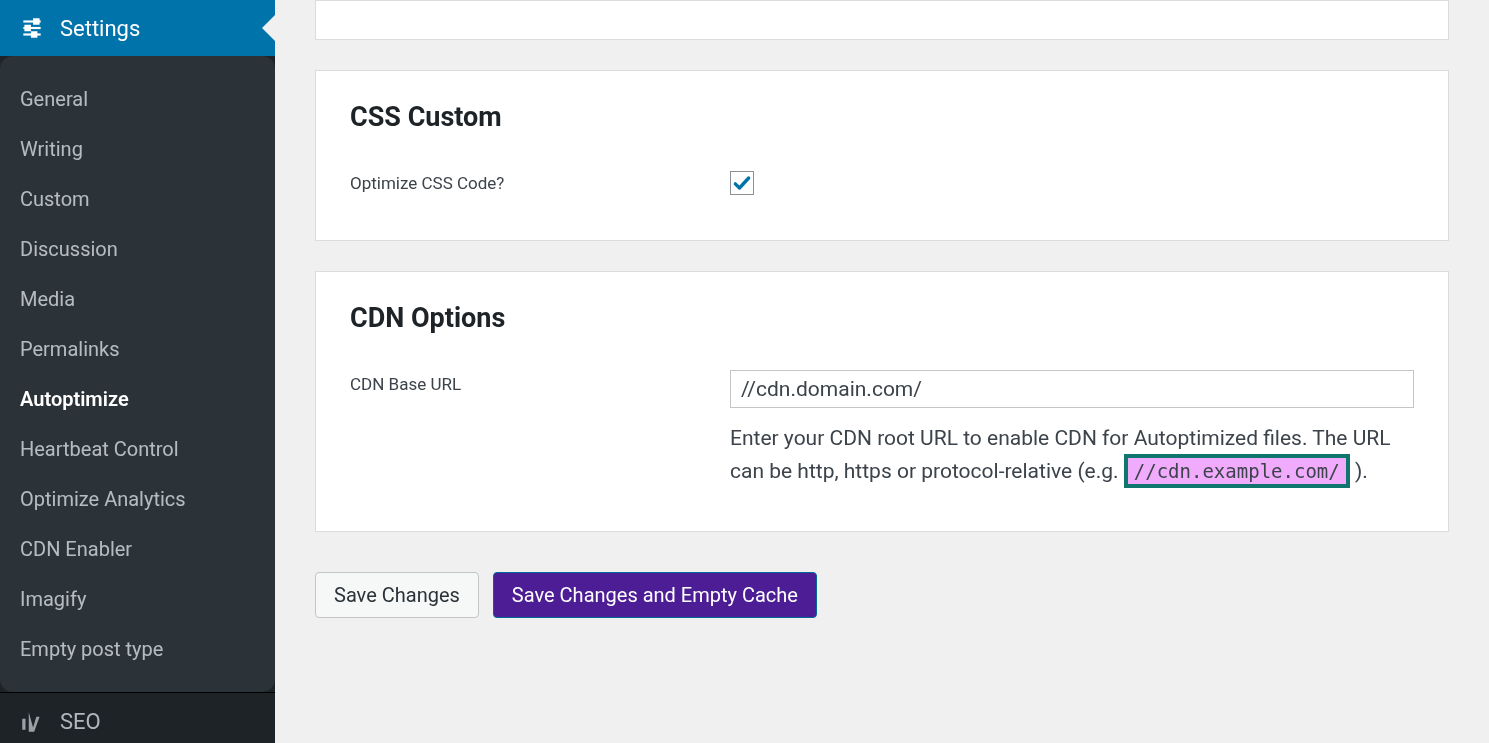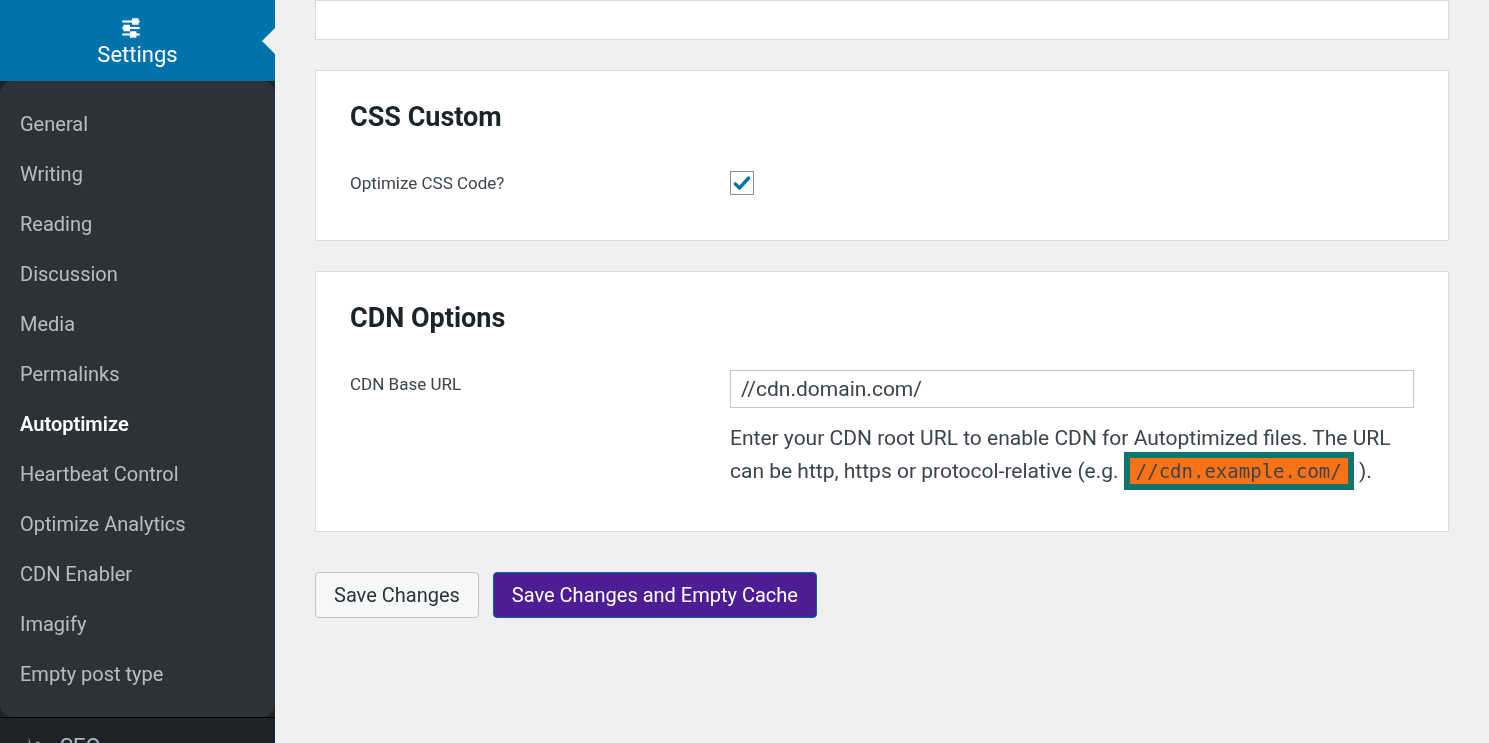--- a/index.html
+++ b/index.html
@@ -19,21 +19,20 @@
       flex-shrink: 0;
     }
     .menu-top {
       background: #0073aa;
       color: #fff;
       display: flex;
       align-items: center;
       padding: 14px 18px;
       font-size: 22px;
       position: relative;
-      flex-direction: column;
     }
     .menu-top .icon {
       width: 28px;
       height: 28px;
       margin-right: 14px;
       display: inline-flex;
       align-items: center;
       justify-content: center;
     }
     .menu-top .arrow {
@@ -138,22 +137,22 @@
       font-family: inherit;
     }
     .description {
       font-size: 21px;
       color: #3c434a;
       margin-top: 14px;
       line-height: 1.55;
       max-width: 700px;
     }
     .description code {
-      background: #f97316;
-      border: 6px solid #0f766e;
+      background: #f0abfc;
+      border: 4px solid #0f766e;
       padding: 2px 6px;
       font-family: Consolas, Monaco, monospace;
       font-size: 19px;
     }
     .button-row {
       margin-top: 40px;
       display: flex;
       gap: 14px;
     }
     .button {
@@ -190,21 +189,21 @@
         <rect x="6" y="10" width="4" height="4" fill="#fff"></rect>
         <rect x="12" y="16" width="4" height="4" fill="#fff"></rect>
       </svg>
     </span>
     <span>Settings</span>
     <span class="arrow"></span>
   </div>
   <div class="submenu">
     <a href="#"><span>General</span></a>
     <a href="#"><span>Writing</span></a>
-    <a href="#"><span>Reading</span></a>
+    <a href="#"><span>Custom</span></a>
     <a href="#"><span>Discussion</span></a>
     <a href="#"><span>Media</span></a>
     <a href="#"><span>Permalinks</span></a>
     <a href="#" class="current"><span>Autoptimize</span></a>
     <a href="#"><span>Heartbeat Control</span></a>
     <a href="#"><span>Optimize Analytics</span></a>
     <a href="#"><span>CDN Enabler</span></a>
     <a href="#"><span>Imagify</span></a>
     <a href="#"><span>Empty post type</span></a>
   </div>

